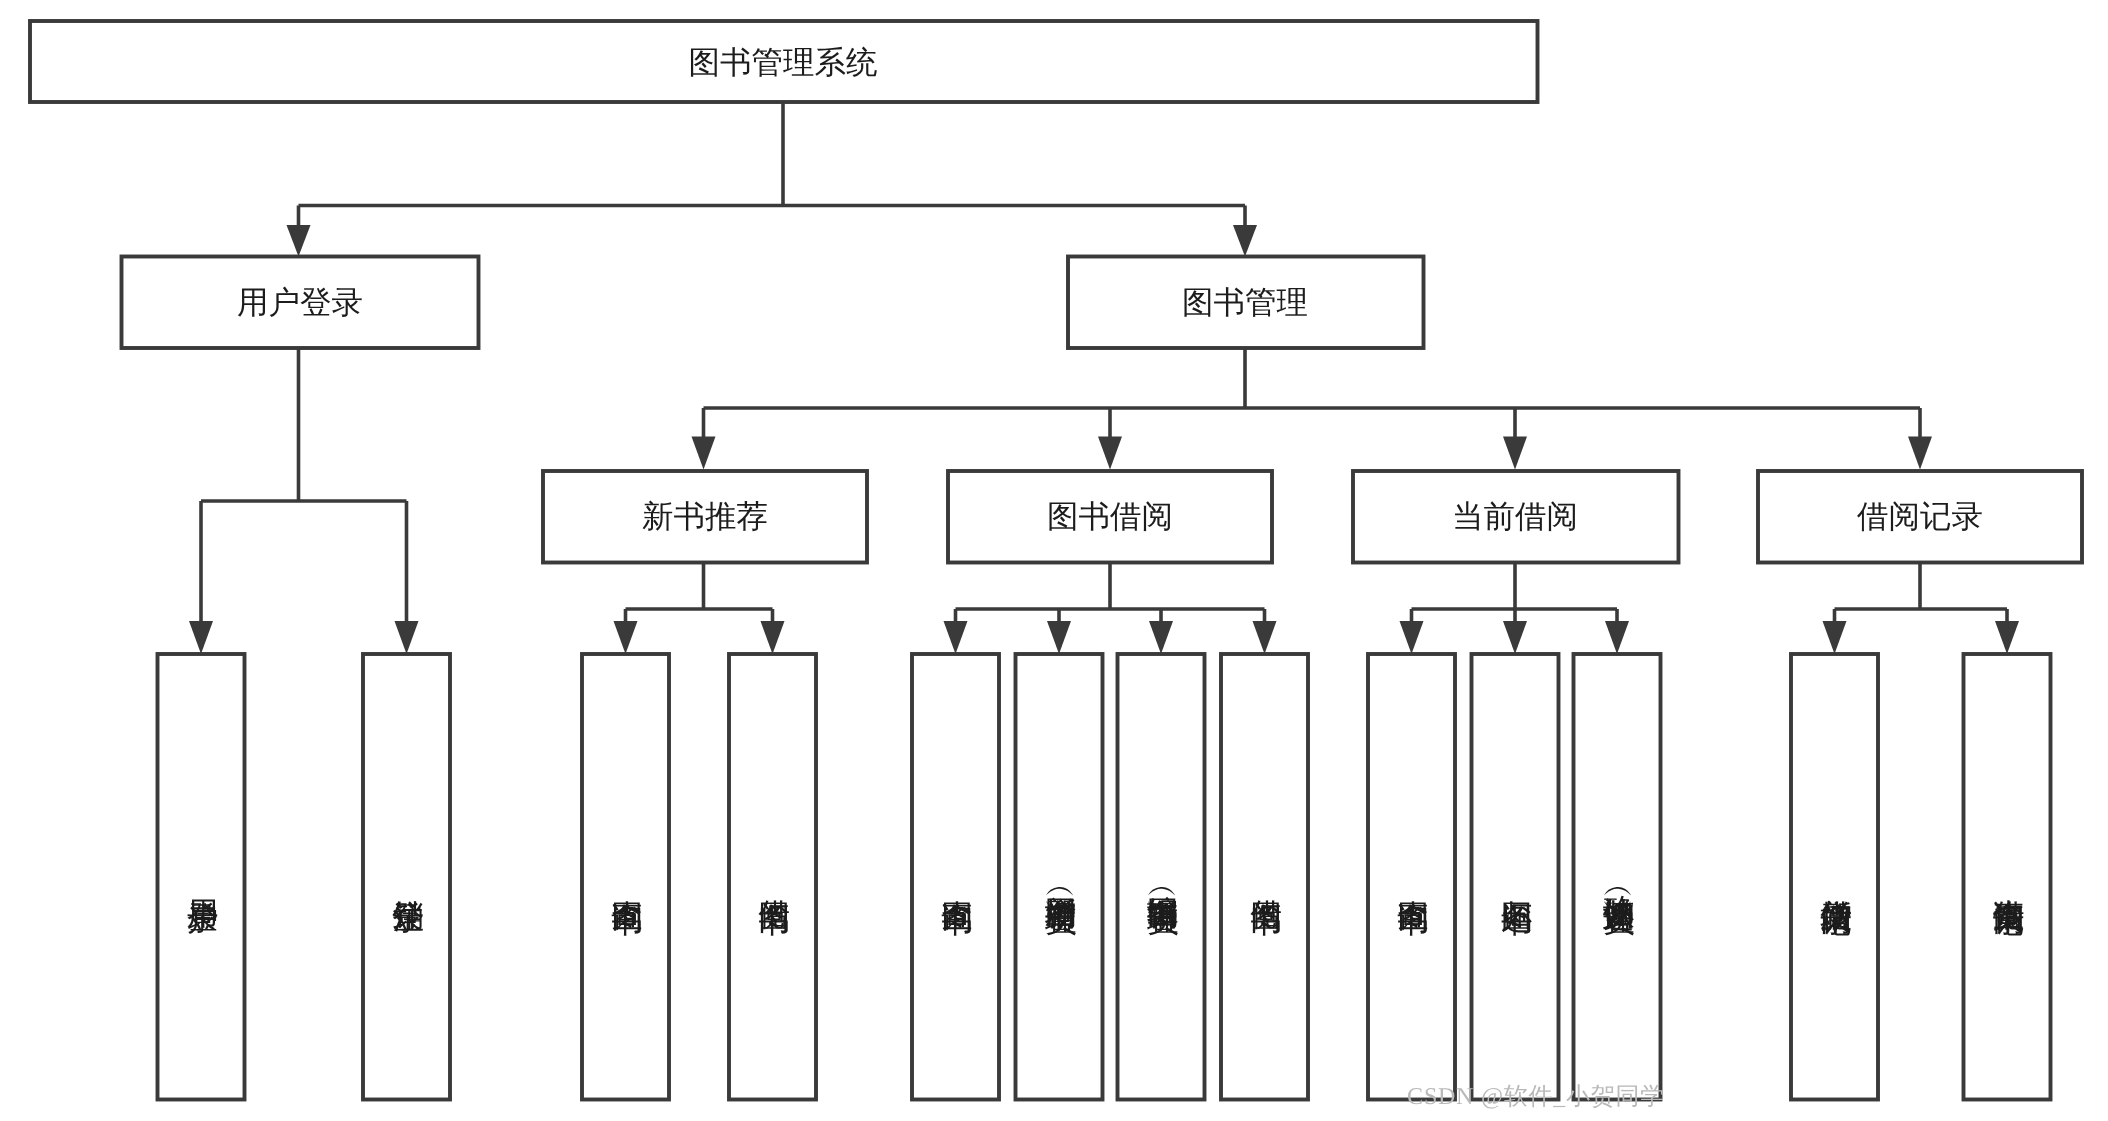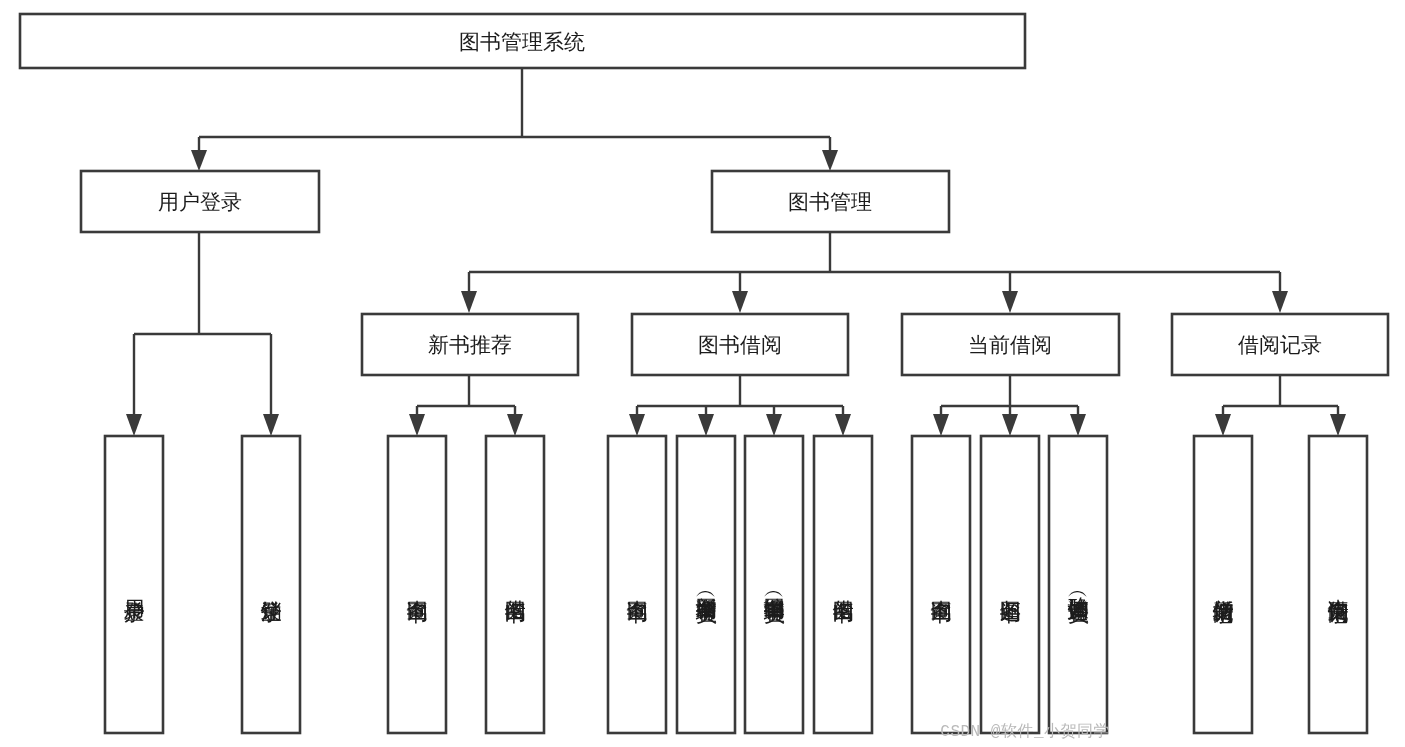--- a/index.html
+++ b/index.html
@@ -61,21 +61,21 @@
     line-height: 1.06;
     color: #1c1c1c;
     letter-spacing: 1px;
     white-space: nowrap;
     pointer-events: none;
   }
   .watermark {
     position: absolute;
     right: 9px;
     bottom: 5px;
-    font-family: Liberation Mono, monospace;
+    font-family: Liberation Serif, serif;
     font-size: 16px;
     color: #b9b9b9;
     white-space: nowrap;
     letter-spacing: 0.5px;
   }
 </style>
 </head>
 <body>
 
 <div id="diagram-root">

